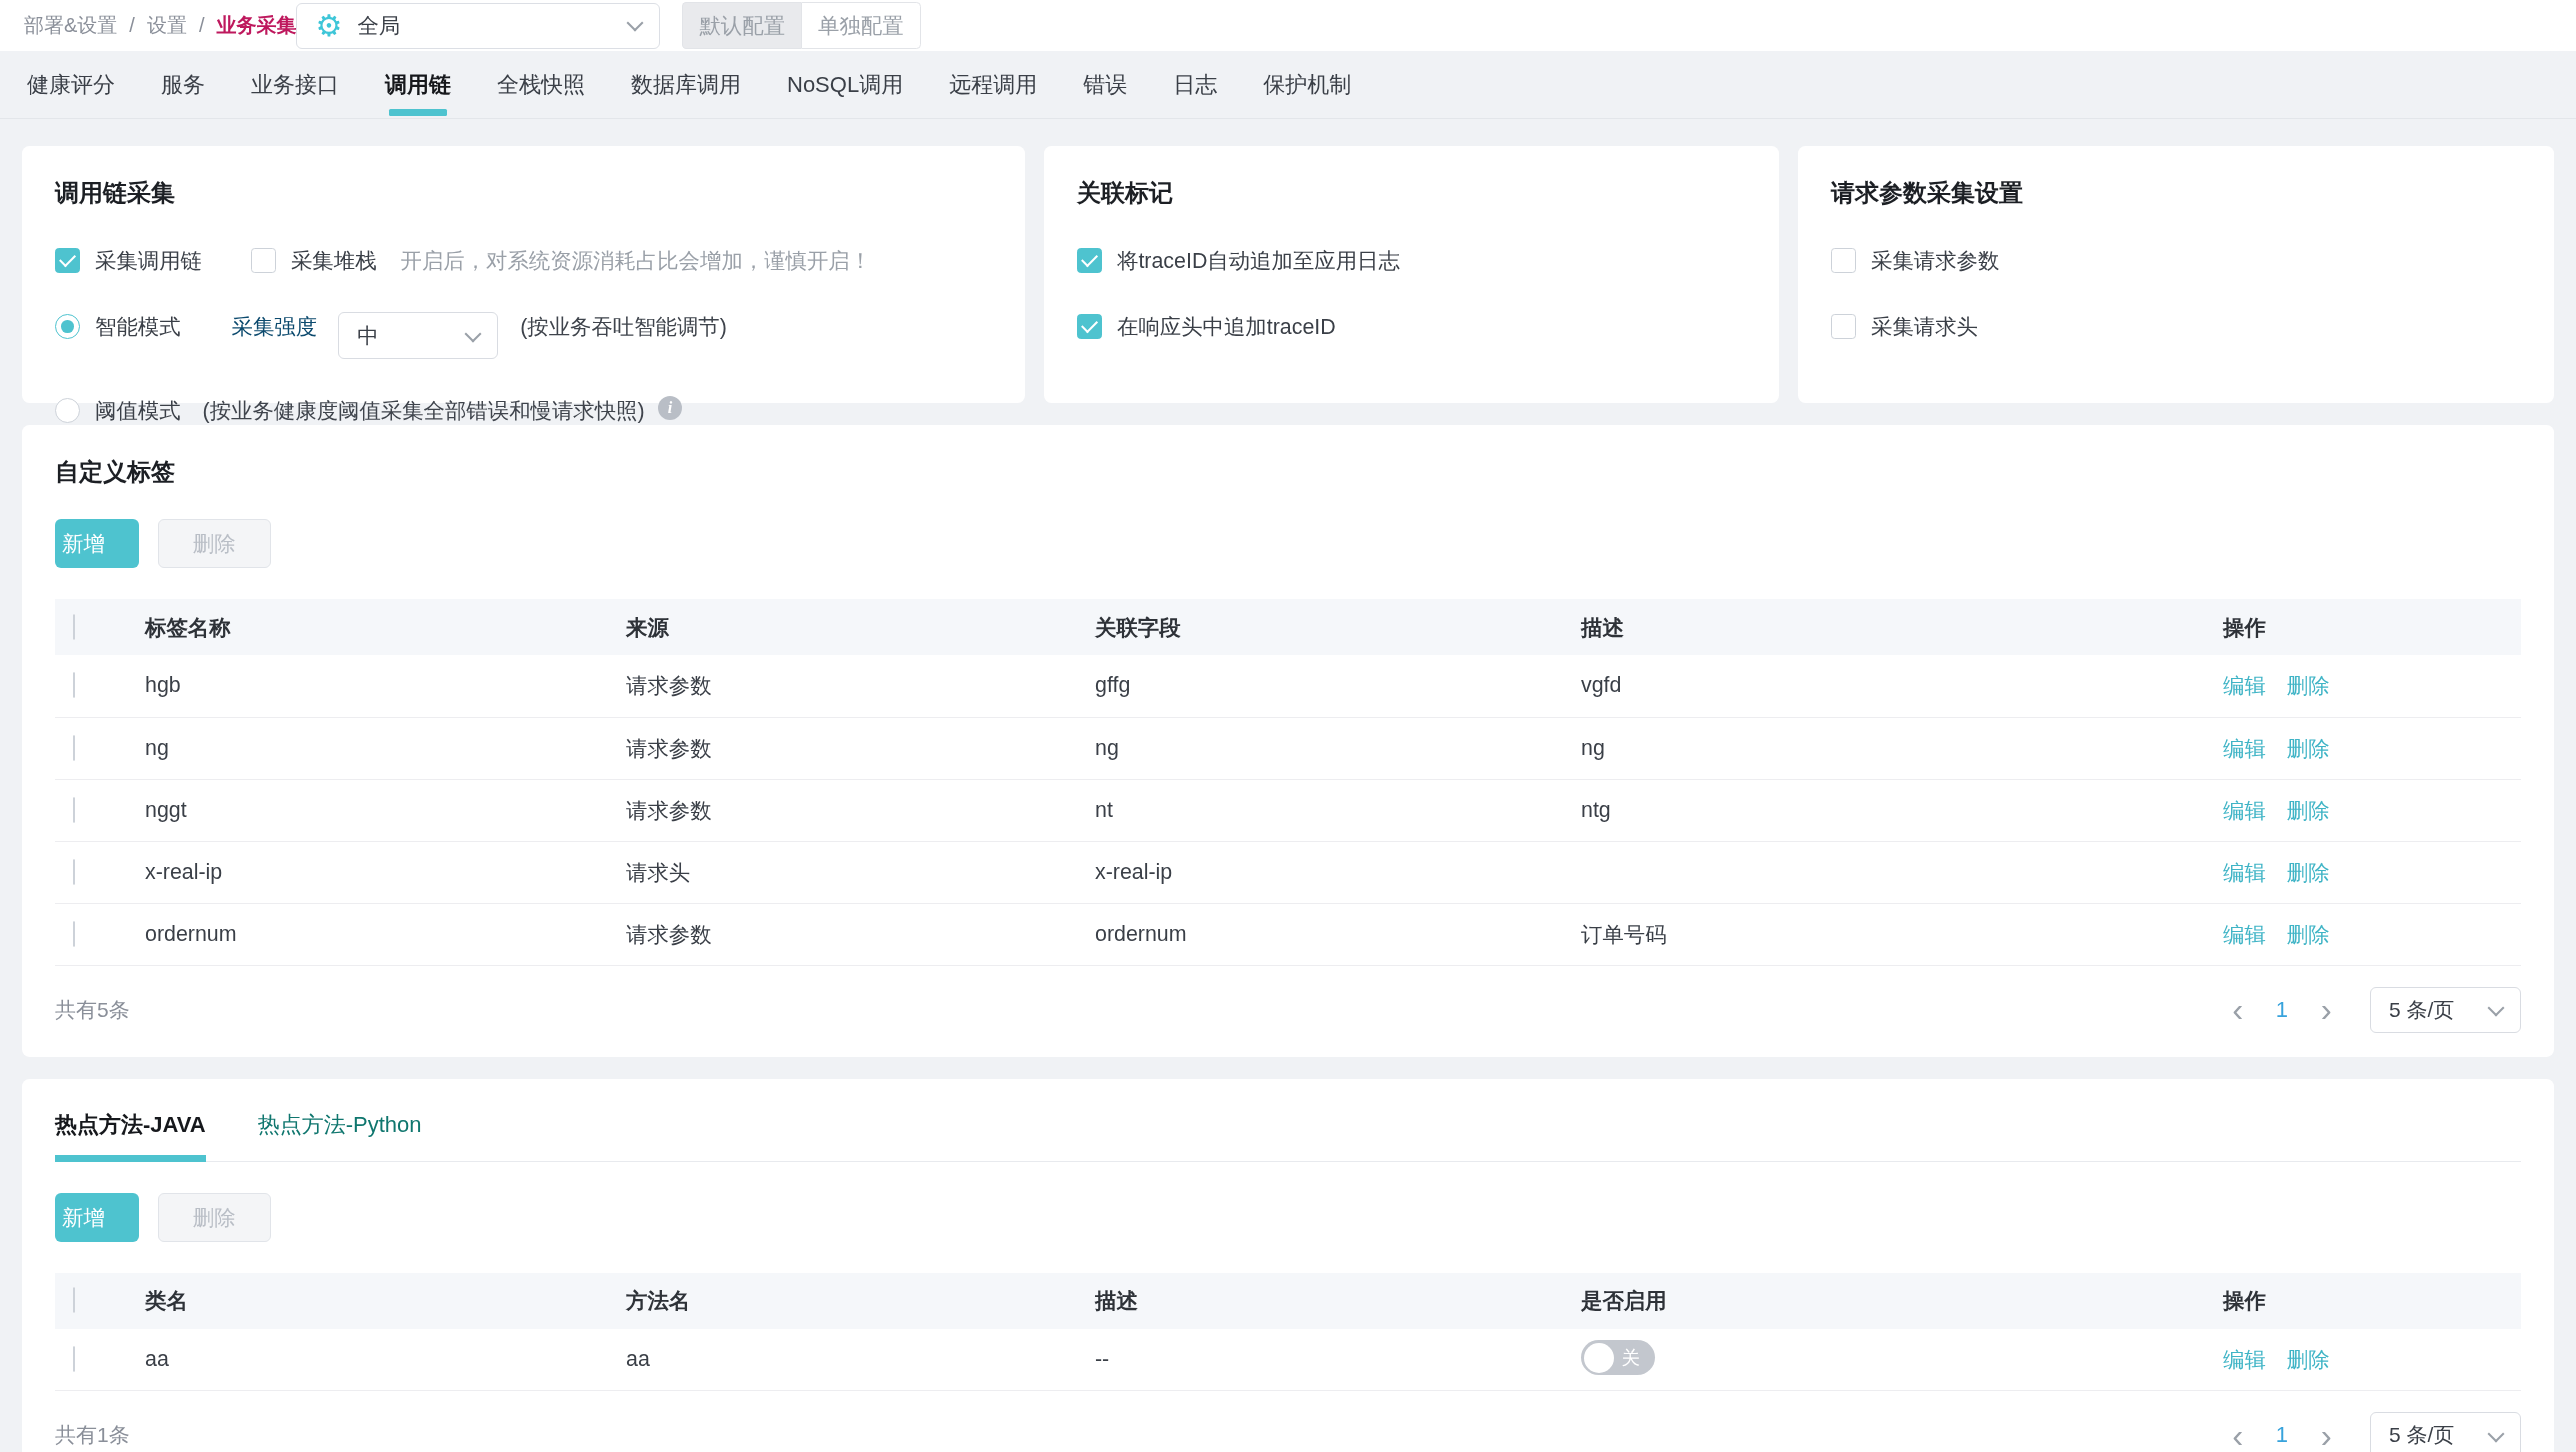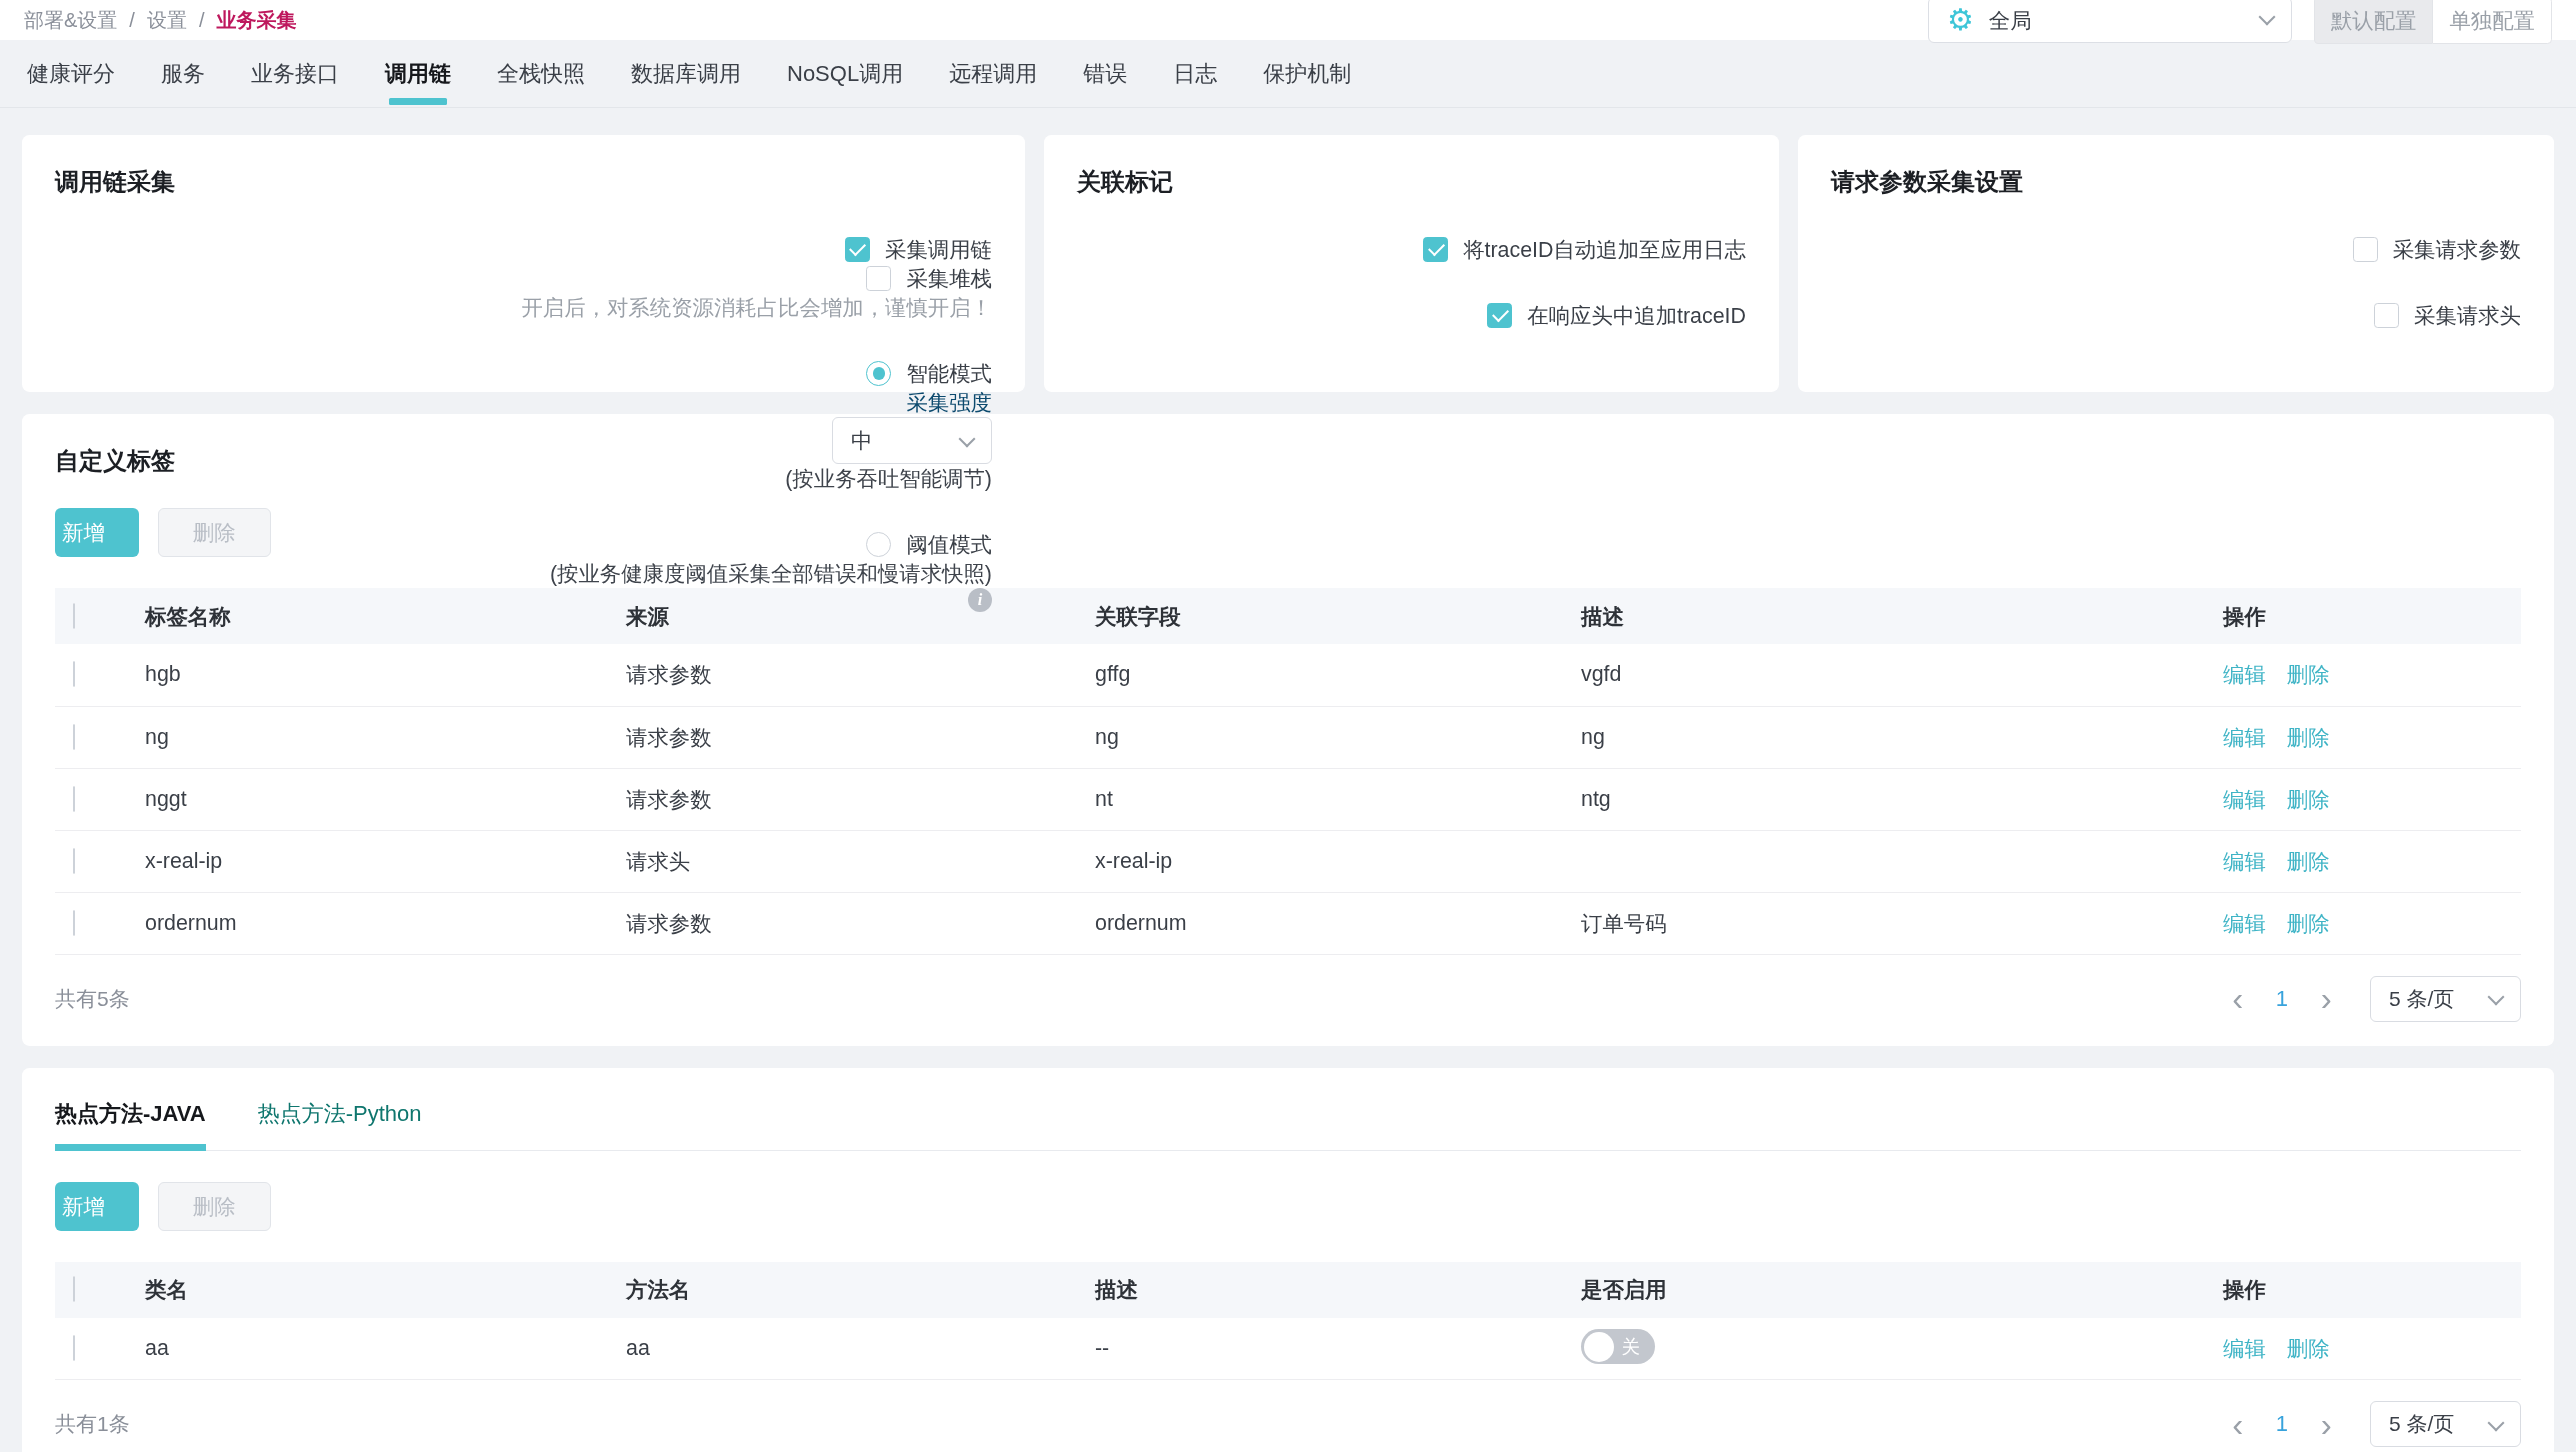--- a/index.html
+++ b/index.html
@@ -4,21 +4,21 @@
 <style>
   * { box-sizing: border-box; }
   html,body { margin:0; padding:0; }
   body {
     width:2576px; min-height:1452px;
     background:#f0f2f5;
     font-family:"Liberation Sans","DejaVu Sans",sans-serif;
     font-size:21.4px; color:#2e3238;
   }
   
-  .topbar { height:40px; background:#fff; display:flex; align-items:center; justify-content:space-between; padding:0 24px; }
+  .topbar { height:51px; background:#fff; display:flex; align-items:center; justify-content:flex-start; padding:0 24px; }
   .breadcrumb { display:flex; align-items:center; gap:12px; font-size:20px; color:#8a8f99; }
   .breadcrumb .bc-link { cursor:pointer; }
   .breadcrumb .bc-current { color:#be185d; font-weight:bold; }
   .topbar-right { display:flex; align-items:center; gap:22px; }
   .scope-select { width:364px; height:46px; border:1.5px solid #dcdfe5; border-radius:6px; background:#fff;
     display:flex; align-items:center; padding:0 18px; cursor:pointer; }
   .gear { color:#3ec6d8; font-size:30px; line-height:1; }
   .scope-label { margin-left:15px; font-size:21.4px; color:#3a3f47; flex:1; }
   .chev { width:12px; height:12px; border-right:2.2px solid #9aa0a8; border-bottom:2.2px solid #9aa0a8;
     transform:rotate(45deg); margin-top:-6px; flex:none; }
@@ -35,21 +35,21 @@
   .tab.active::after { content:""; position:absolute; bottom:-1.5px; left:50%; transform:translateX(-50%);
     width:58px; height:6.7px; background:#4ec3cf; border-radius:1.5px; }
   
   .cards-row { display:flex; gap:19px; margin:27px 22px 0; }
   .card { background:#fff; border-radius:7.4px; }
   .cards-row .card { padding:31px 33px; height:257px; }
   .card-trace { width:1003px; }
   .card-params { width:756px; }
   .card-relation { flex:1; }
   .card-title { margin:0; font-size:24px; font-weight:bold; color:#1c1f24; }
-  .form-row { display:flex; align-items:flex-end; margin-top:37px;flex-direction:column; }
+  .form-row { display:flex; align-items:flex-start; margin-top:37px; }
   .check-item,.radio-item { display:flex; align-items:center; gap:15px; font-size:21.4px; color:#3a3f47; cursor:pointer; }
   .check-item + .check-item { margin-left:49px; }
   .checkbox { width:25px; height:25px; border:1.5px solid #cdd2d9; border-radius:3.7px; background:#fff; position:relative; flex:none; }
   .checkbox.checked { background:#4ec3cf; border-color:#4ec3cf; }
   .checkbox.checked::after { content:""; position:absolute; left:7.4px; top:2.2px; width:6.7px; height:13.3px;
     border-right:2.2px solid #fff; border-bottom:2.2px solid #fff; transform:rotate(45deg); }
   .radio { width:25px; height:25px; border:1.5px solid #cdd2d9; border-radius:50%; background:#fff; position:relative; flex:none; }
   .radio.selected { border-color:#4ec3cf; }
   .radio.selected::after { content:""; position:absolute; left:5.2px; top:5.2px; right:5.2px; bottom:5.2px; background:#4ec3cf; border-radius:50%; }
   .hint { margin-left:24px; color:#9aa0a8; }

